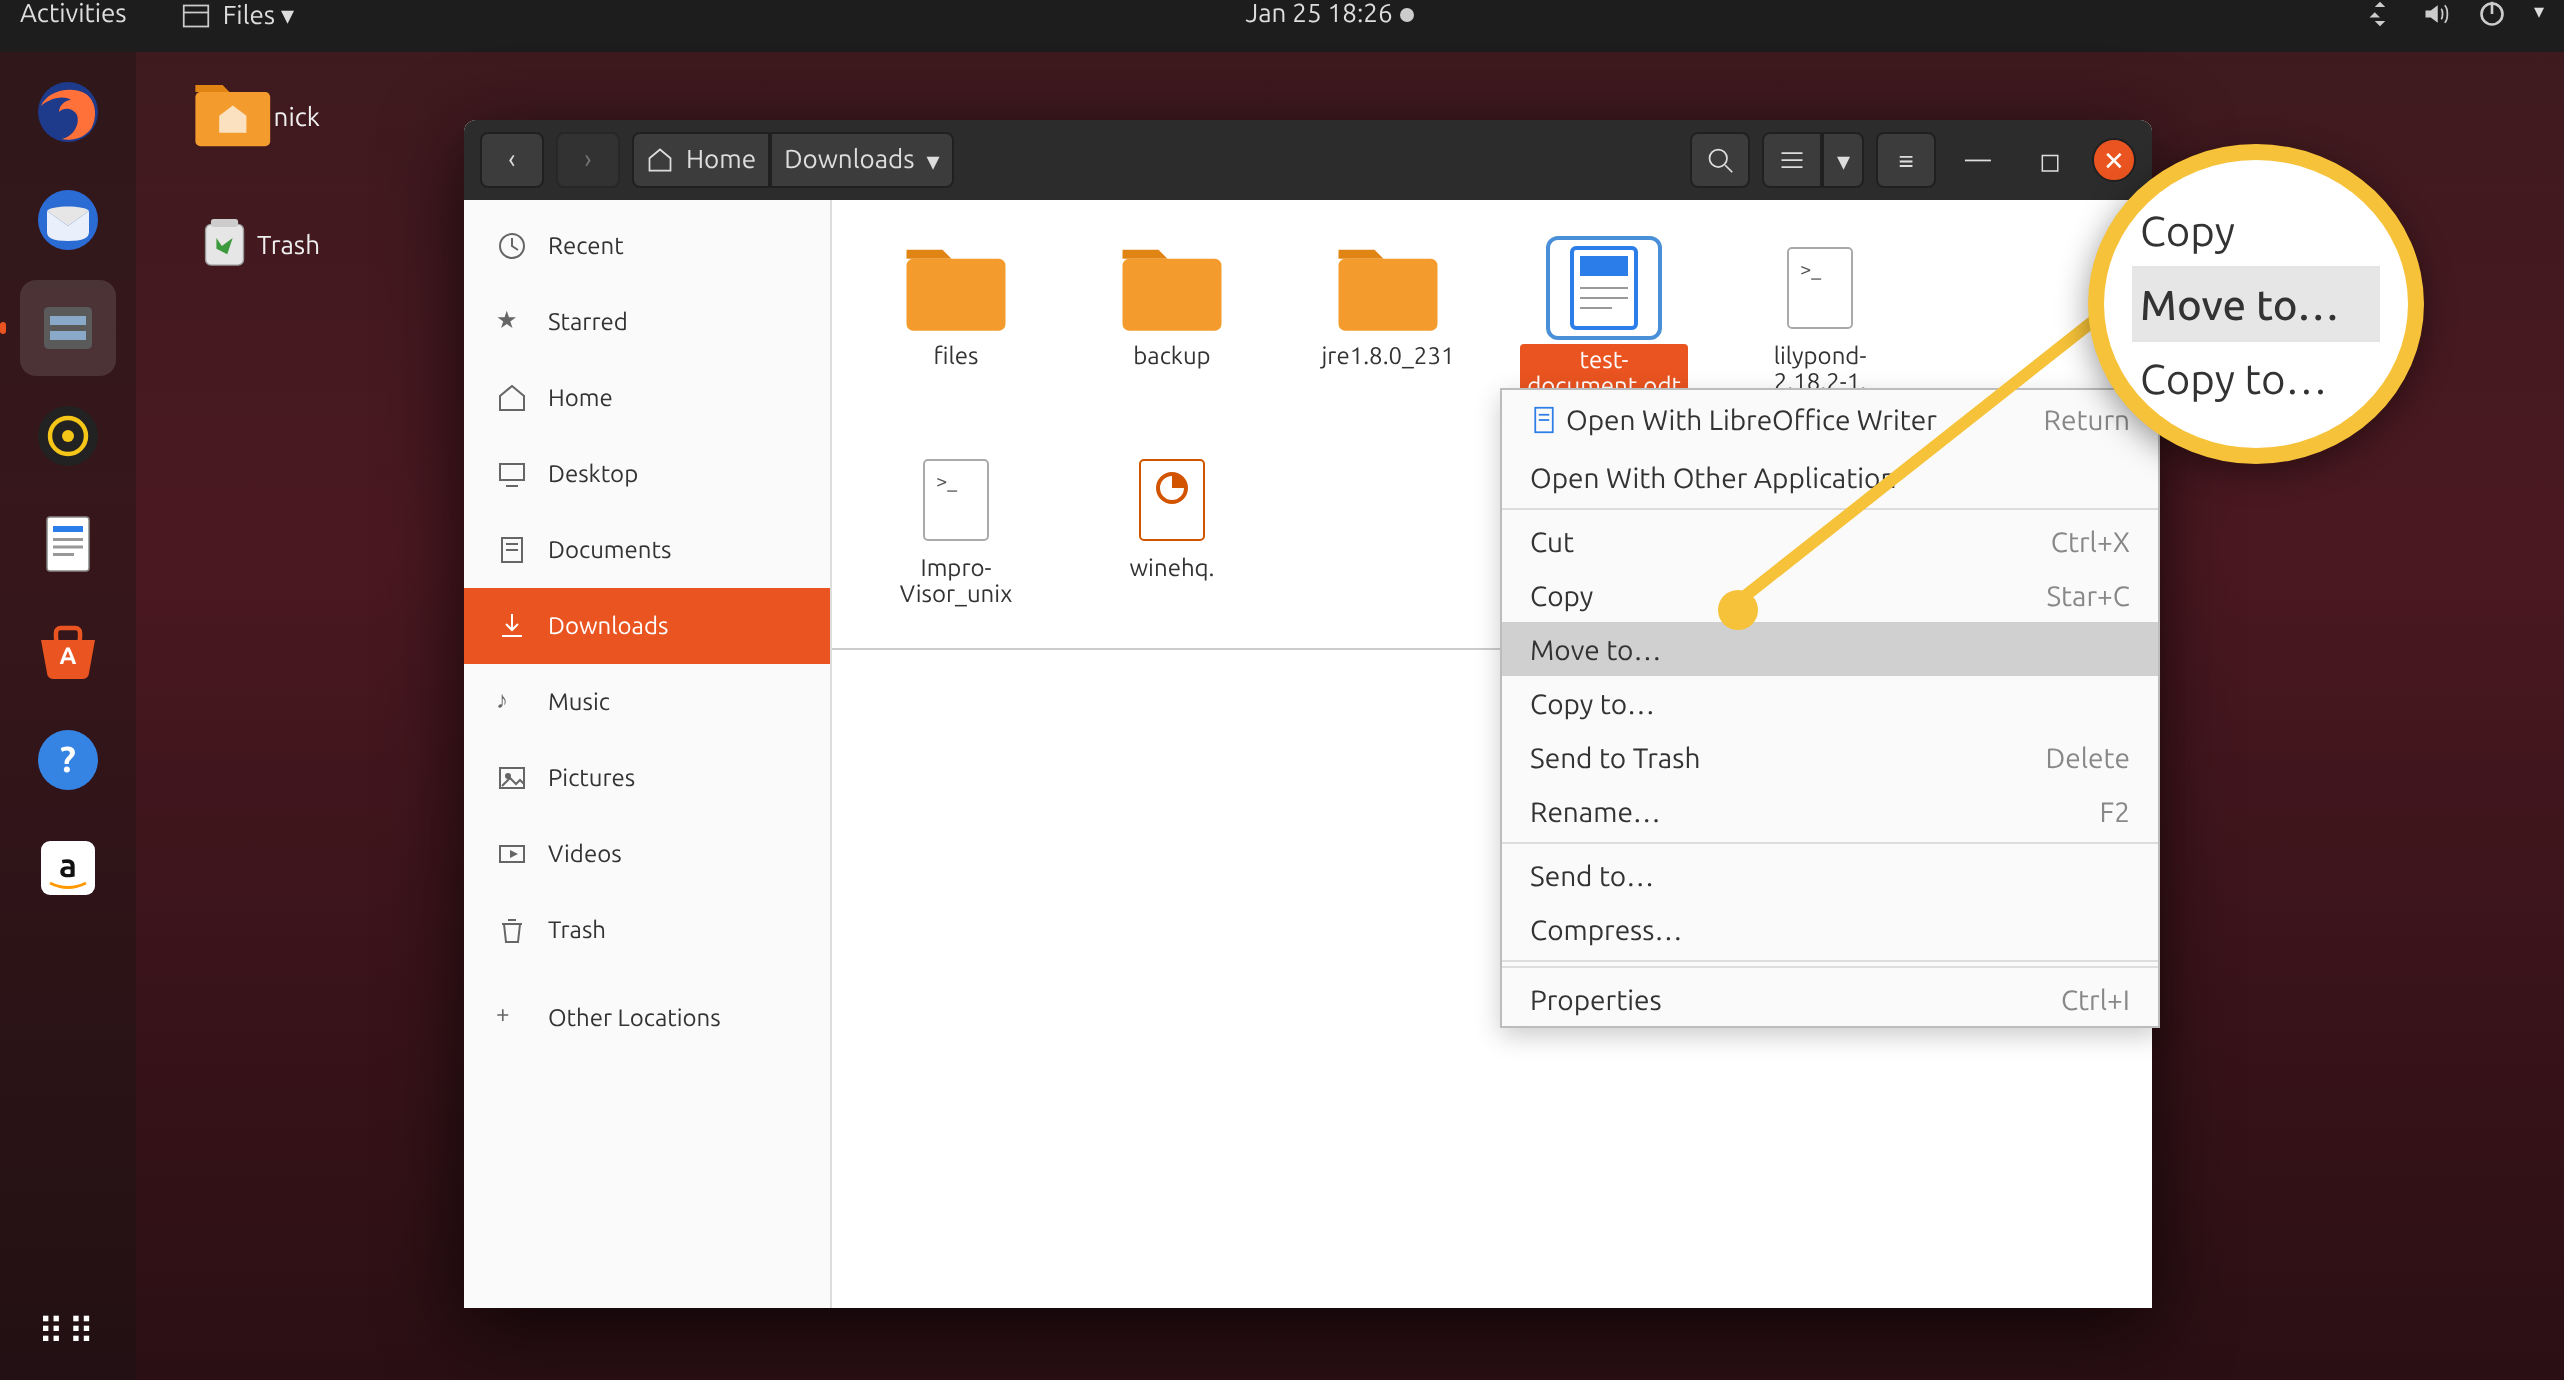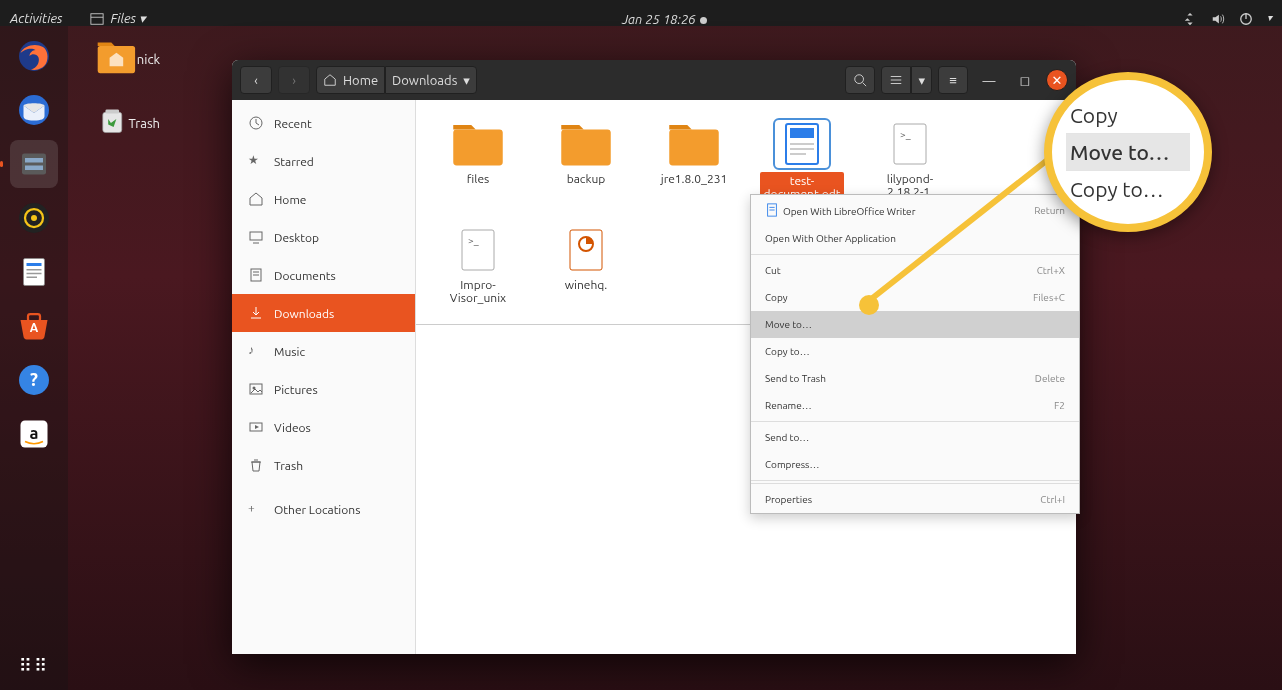--- a/index.html
+++ b/index.html
@@ -1,19 +1,19 @@
 <!DOCTYPE html>
 <html><head>
 <meta charset="utf-8">
 <style>
 * { margin:0; padding:0; box-sizing:border-box; font-family:"Ubuntu","Segoe UI",sans-serif; }
 body { width:1282px; height:690px; background:linear-gradient(180deg,#3d1a1e 0%,#4a1820 40%,#2a0f14 100%); overflow:hidden; position:relative; }
 
 
-.topbar { height:26px; background:#1d1d1d; color:#ddd; display:flex; align-items:flex-end; font-size:13px; padding:0 10px;font-style:italic; }
+.topbar { height:26px; background:#1d1d1d; color:#ddd; display:flex; align-items:flex-start; font-size:13px; padding:0 10px; }
 .topbar .left { display:flex; gap:28px; }
 .topbar .center { flex:1; text-align:center; }
 .topbar .right { display:flex; gap:14px; }
 .topbar .files-ind { display:flex; align-items:center; gap:6px; }
 .status-dot { width:7px; height:7px; background:#ccc; border-radius:50%; display:inline-block; margin-left:4px; }
 .ic { width:14px; height:14px; display:inline-block; }
 
 
 .dock { position:absolute; left:0; top:26px; width:68px; height:calc(100% - 26px); background:rgba(20,20,20,.35); display:flex; flex-direction:column; align-items:center; padding-top:6px; gap:6px; }
 .dock .app { width:48px; height:48px; border-radius:8px; display:flex; align-items:center; justify-content:center; font-size:24px; cursor:pointer; }
@@ -46,21 +46,21 @@
 .sb-ic { width:16px; height:16px; display:inline-block; flex-shrink:0; }
 .content { flex:1; position:relative; background:#fff; }
 .file-grid { display:flex; flex-wrap:wrap; gap:24px 36px; padding:20px 26px; align-items:flex-start; }
 .file { width:72px; display:flex; flex-direction:column; align-items:center; font-size:12px; color:#333; text-align:center; cursor:pointer; }
 .file .fic { width:54px; height:48px; margin-bottom:4px; }
 .file.selected .flabel { background:#e95420; color:#fff; padding:2px 4px; border-radius:2px; }
 .file.selected .fic { outline:2px solid #4a90d9; border-radius:4px; }
 .statusbar { height:26px; border-top:1px solid #ccc; background:#fff; display:flex; align-items:center; justify-content:flex-end; padding:0 10px; font-size:13px; color:#444; }
 
 
-.menu { position:absolute; top:194px; left:750px; width:330px; background:#fafafa; border:1px solid #bcbcbc; box-shadow:0 4px 12px rgba(0,0,0,.2); font-size:10px; color:#333; z-index:5; }
+.menu { position:absolute; top:194px; left:750px; width:330px; background:#fafafa; border:1px solid #bcbcbc; box-shadow:0 4px 12px rgba(0,0,0,.2); font-size:14px; color:#333; z-index:5; }
 .menu .mi { display:flex; justify-content:space-between; align-items:center; height:27px; padding:0 14px; cursor:pointer; }
 .menu .mi.first { height:30px; }
 .menu .mi .short { color:#888; }
 .menu .mi.highlight { background:#d0d0d0; }
 .menu hr { border:none; border-top:1px solid #ddd; margin:2px 0; }
 
 
 .zoom { position:absolute; top:72px; left:1044px; width:168px; height:160px; border-radius:50%; background:#fff; border:8px solid #f6c239; box-shadow:0 4px 16px rgba(0,0,0,.4); display:flex; flex-direction:column; justify-content:center; padding:0 14px; font-size:21px; color:#333; z-index:10; }
 .zoom .zi { padding:6px 4px; border-bottom:1px solid #e4e4e4; }
 .zoom .zi:last-child { border-bottom:none; }
@@ -363,21 +363,21 @@
   <div class="mi">
       <span>Open With Other Application</span>
     </div>
   <hr>
   <div class="mi">
       <span>Cut</span>
       <span class="short">Ctrl+X</span>
     </div>
   <div class="mi">
       <span>Copy</span>
-      <span class="short">Files+C</span>
+      <span class="short">Star+C</span>
     </div>
   <div class="mi highlight">
       <span>Move to…</span>
     </div>
   <div class="mi">
       <span>Copy to…</span>
     </div>
   <div class="mi">
       <span>Send to Trash</span>
       <span class="short">Delete</span>

